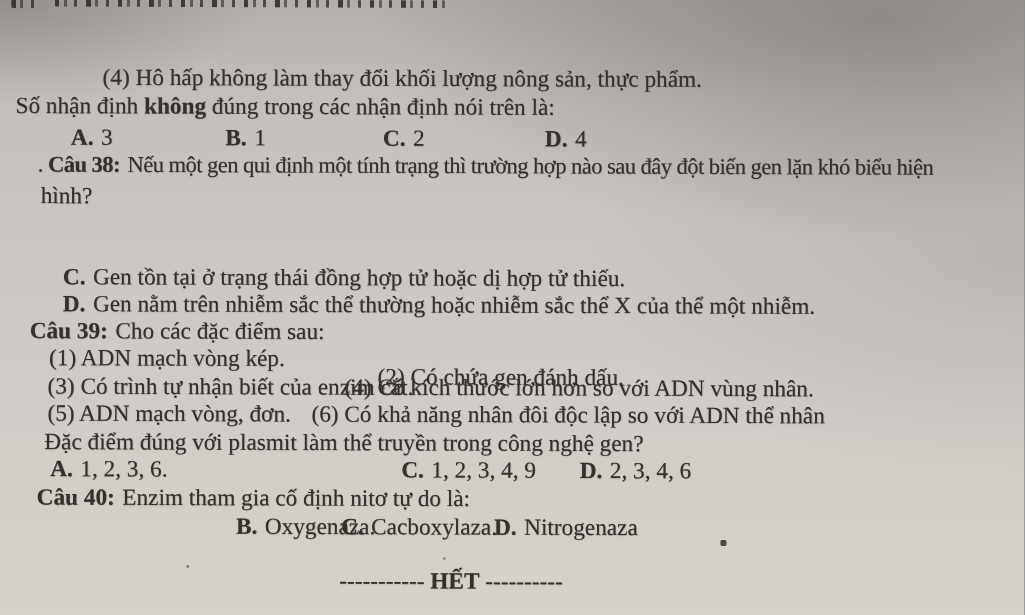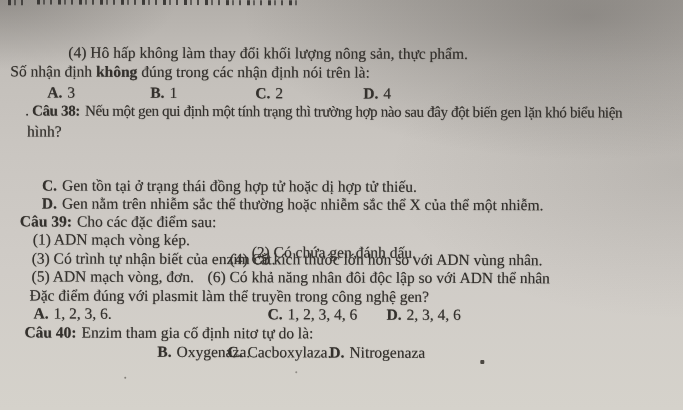--- a/index.html
+++ b/index.html
@@ -88,32 +88,37 @@
       <span class="abs" style="left:32px;">(5) ADN mạch vòng, đơn.</span>
       <span class="abs" style="left:208px;">(6) Có khả năng nhân đôi độc lập so với ADN thể nhân</span>
     </div>
 
     <div class="line" style="left:30px;top:287px;">
       <span>Đặc điểm đúng với plasmit làm thể truyền trong công nghệ gen?</span>
     </div>
 
     <div class="row line" style="top:305px;">
       <span class="abs opt" style="left:34px;"><b>A.</b><span>1, 2, 3, 6.</span></span>
-      <span class="abs opt" style="left:268px;"><b>C.</b><span>1, 2, 3, 4, 6</span></span>
+      <span class="abs opt" style="left:268px;"><b>C.</b><span>1, 2, 3, 4, 9</span></span>
       <span class="abs opt" style="left:387px;"><b>D.</b><span>2, 3, 4, 6</span></span>
     </div>
 
     <div class="line" style="left:25px;top:324px;">
       <span class="lbl">Câu 40:</span><span>Enzim tham gia cố định nitơ tự do là:</span>
     </div>
 
     <div class="row line" style="top:343px;">
       <span class="abs opt" style="left:158px;"><b>B.</b><span>Oxygenaza.</span></span>
       <span class="abs opt" style="left:228px;"><b>C.</b><span>Cacboxylaza.</span></span>
       <span class="abs opt" style="left:330px;"><b>D.</b><span>Nitrogenaza</span></span>
     </div>
 
+    <div class="line" style="left:227px;top:379px;">
+      <span>-----------</span>
+      <span class="b">HẾT</span>
+      <span>----------</span>
+    </div>
 
     <div class="speck" style="left:481px;top:359px;width:4px;height:4px;"></div>
     <div class="speck" style="left:125px;top:377px;width:2px;height:2px;opacity:0.6;"></div>
     <div class="speck" style="left:296px;top:371px;width:2px;height:2px;opacity:0.5;"></div>
   </div>
 </div>
 
 </body></html>

